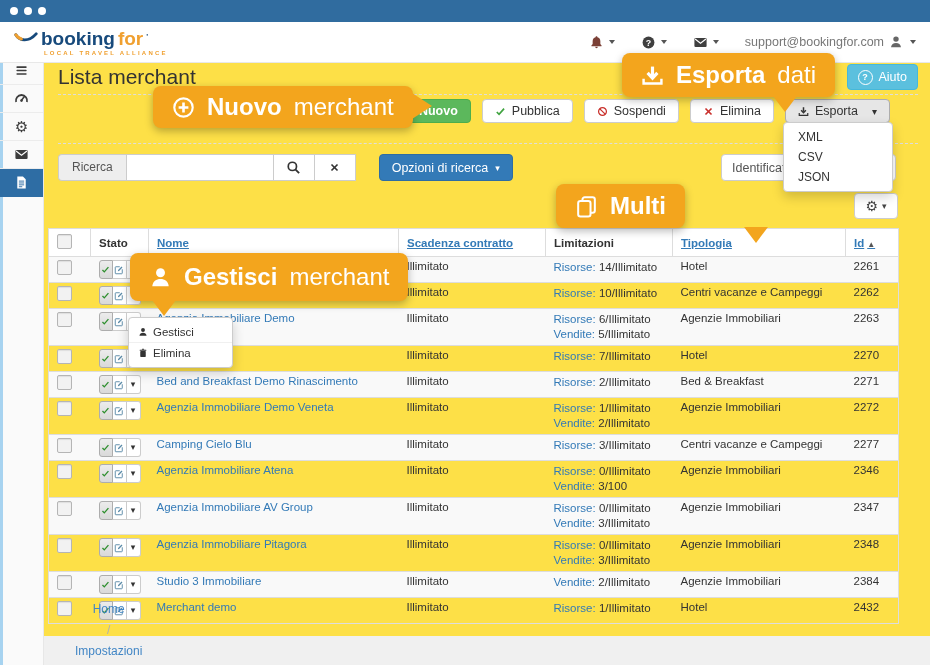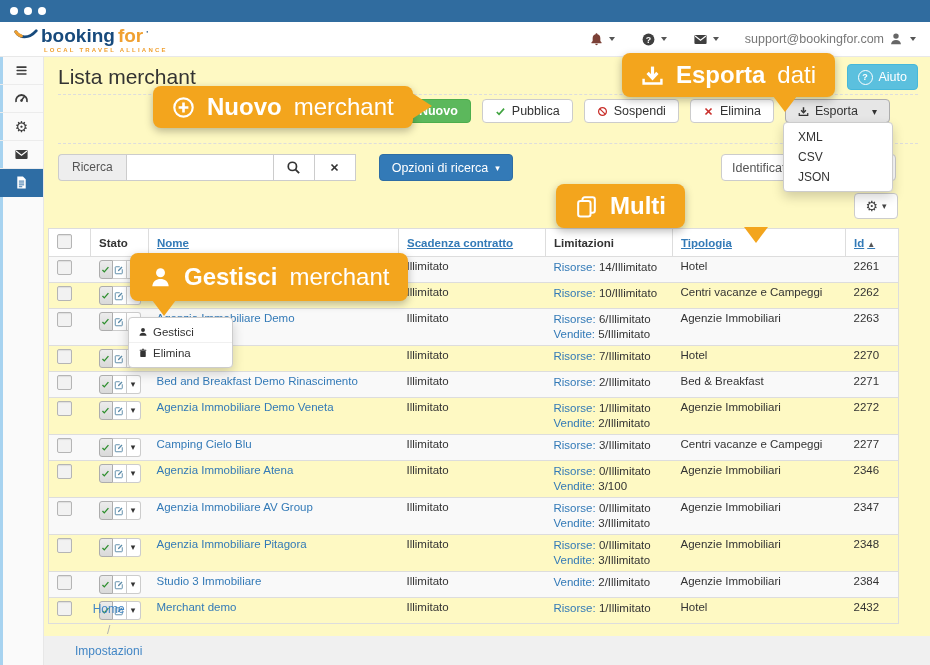--- a/index.html
+++ b/index.html
@@ -6,21 +6,21 @@
   body{
     width:930px;height:665px;position:relative;overflow:hidden;
     font-family:"Liberation Sans",sans-serif;background:#fff;color:#333;
     -webkit-font-smoothing:antialiased;
   }
   
   .topbar{position:absolute;top:0;left:0;right:0;height:22px;background:#306c9f;
     display:flex;align-items:center;padding-left:10px;gap:6px;z-index:5;}
   .dot{width:8px;height:8px;border-radius:50%;background:#fff;}
   
-  .appheader{position:absolute;top:22px;left:0;right:0;height:35px;background:#fff;
+  .appheader{position:absolute;top:22px;left:0;right:0;height:41px;background:#fff;
     border-bottom:1px solid #e8e8e8;display:flex;align-items:center;
     padding:11px 14px;box-sizing:border-box;z-index:4;}
   .brand{display:flex;flex-direction:column;cursor:pointer;}
   .brand-line{display:flex;align-items:flex-end;gap:3px;font-weight:bold;font-size:19px;line-height:1;}
   .brand-booking{color:#174a7c;}
   .brand-for{color:#f0a030;}
   .brand-reg{color:#174a7c;font-size:8px;margin-bottom:7px;}
   .brand-tagline{font-size:6px;color:#f0a030;letter-spacing:2.2px;margin-left:30px;margin-top:2px;font-weight:bold;}
   .hdr-right{margin-left:auto;display:flex;align-items:center;font-size:12.5px;color:#777;}
   .hgroup{display:flex;align-items:center;gap:3px;margin-left:26px;}
@@ -28,21 +28,21 @@
     border-top:4px solid #555;display:inline-block;margin-left:2px;}
   .hdr-email{margin-left:26px;display:flex;align-items:center;gap:5px;}
   
   .sidebar{position:absolute;left:0;top:57px;bottom:0;width:44px;background:#fafafa;
     border-right:1px solid #e7e7e7;box-sizing:border-box;z-index:3;}
   .sb-strip{position:absolute;left:0;top:0;bottom:0;width:3px;background:#a7d3f0;}
   .sb-item{position:relative;height:27px;border-bottom:1px solid #ececec;display:flex;
     align-items:center;justify-content:center;cursor:pointer;}
   .sb-item.active{background:#2e6da4;border-bottom-color:#2e6da4;}
   
-  .main{position:absolute;left:44px;top:57px;right:0;bottom:29px;background:#fef9c3;}
+  .main{position:absolute;left:44px;top:57px;right:0;bottom:29px;background:#fde047;}
   .page-title{position:absolute;left:14px;top:8px;font-size:21px;color:#333;}
   .btn-aiuto{position:absolute;right:12px;top:7px;height:26px;background:#5bc0de;border:1px solid #46b8da;
     color:#fff;border-radius:4px;padding:0 10px;display:flex;align-items:center;gap:6px;
     font-size:12.5px;cursor:pointer;box-sizing:border-box;}
   .q-badge{width:13px;height:13px;border:1px solid #fff;border-radius:50%;font-size:9px;
     line-height:12px;text-align:center;display:inline-block;font-weight:bold;}
   .sep{position:absolute;left:14px;right:12px;border-top:1px dashed #ddd;height:0;}
   .sep1{top:37px;} .sep2{top:86px;}
   .toolbar{position:absolute;top:42px;right:40px;display:flex;gap:11px;}
   .tbtn{height:24px;padding:0 12px;border-radius:4px;font-size:12.5px;display:flex;align-items:center;

